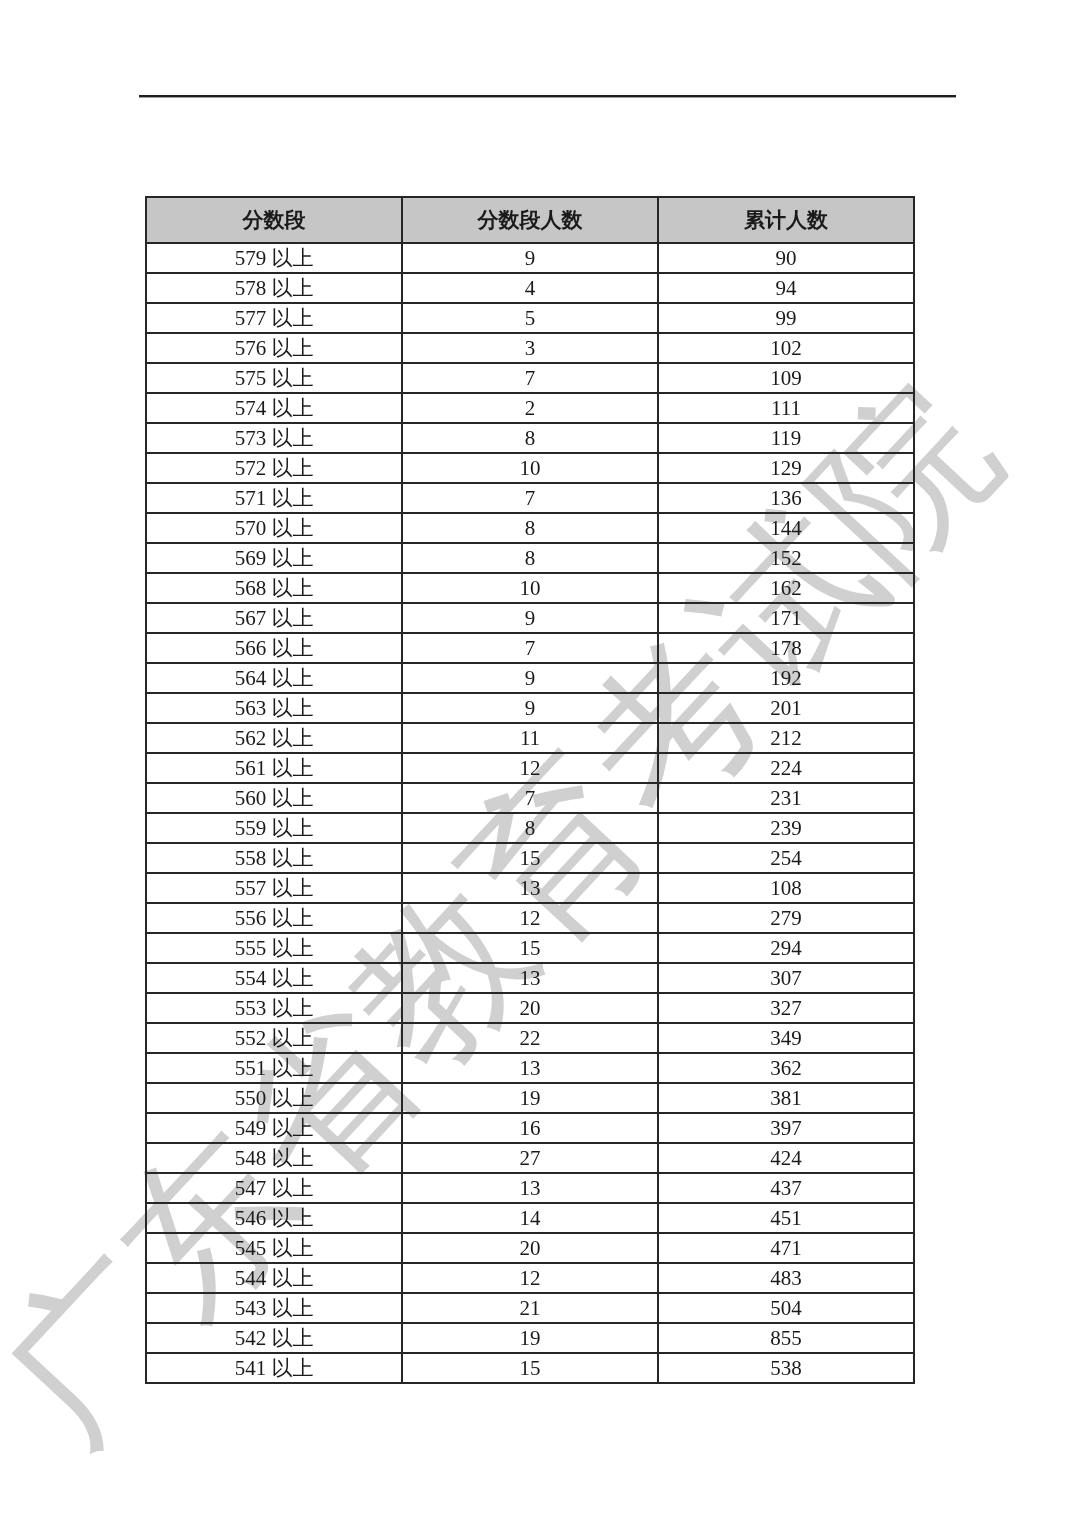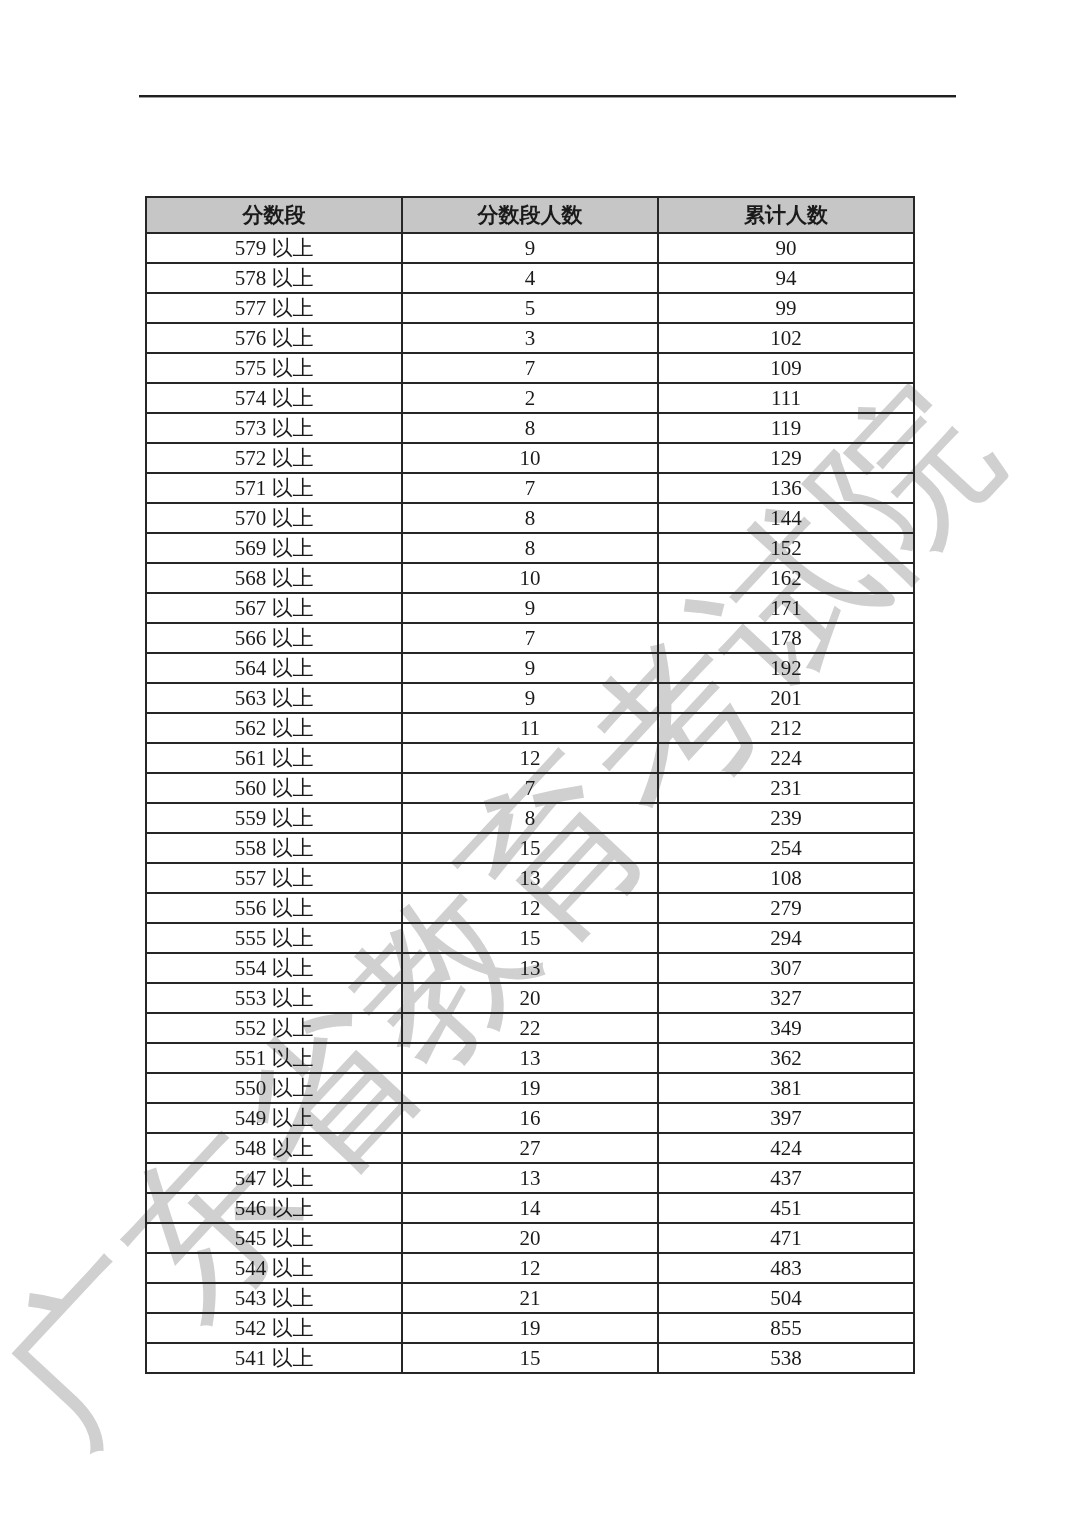--- a/index.html
+++ b/index.html
@@ -68,21 +68,21 @@
   .score-table th {
     background: #c6c6c6;
     font-weight: bold;
     height: 34px;
     font-size: 21px;
   }
   .score-table td {
     background: transparent;
     font-size: 21px;
   }
-  .score-table thead tr { height: 36px; }
+  .score-table thead tr { height: 46px; }
   .score-table col { width: 33.33%; }
 </style>
 </head>
 <body>
 
 <div class="page">
 
   <div class="top-rule"></div>
 
   <div class="watermark">广东省教育考试院</div>

